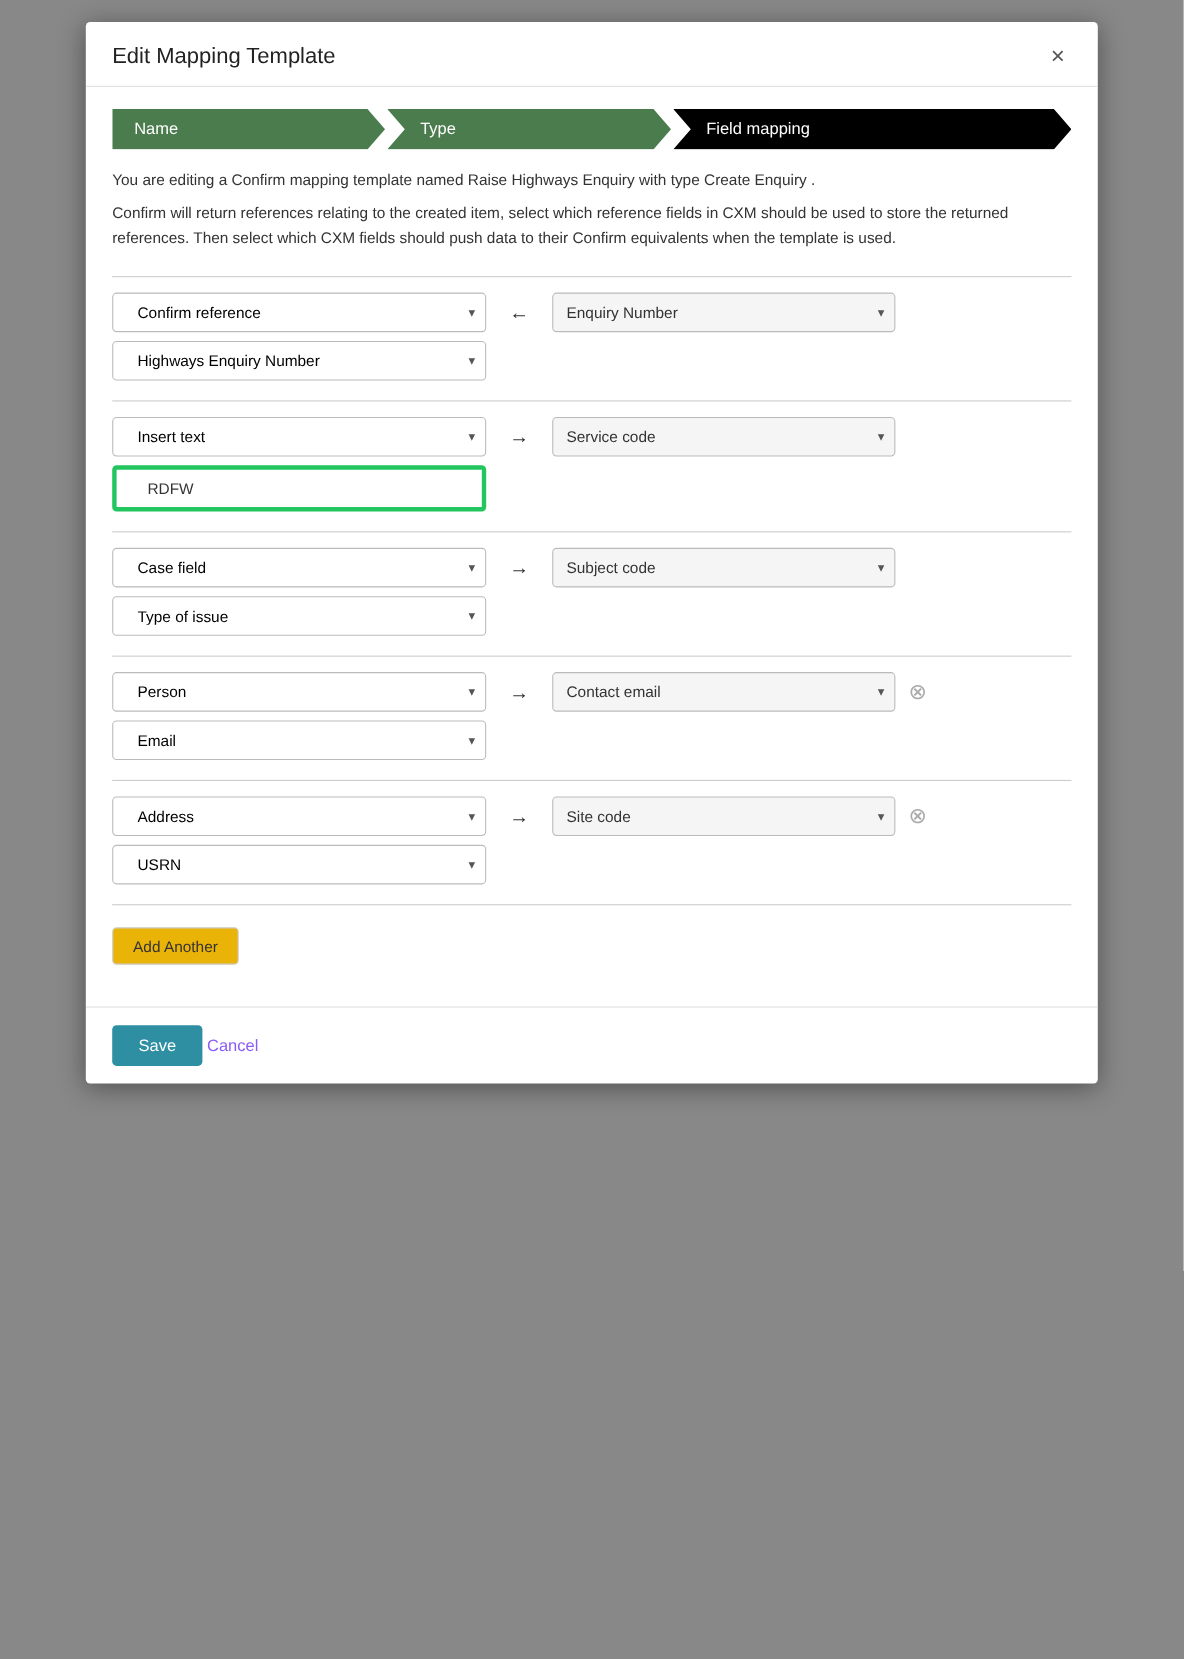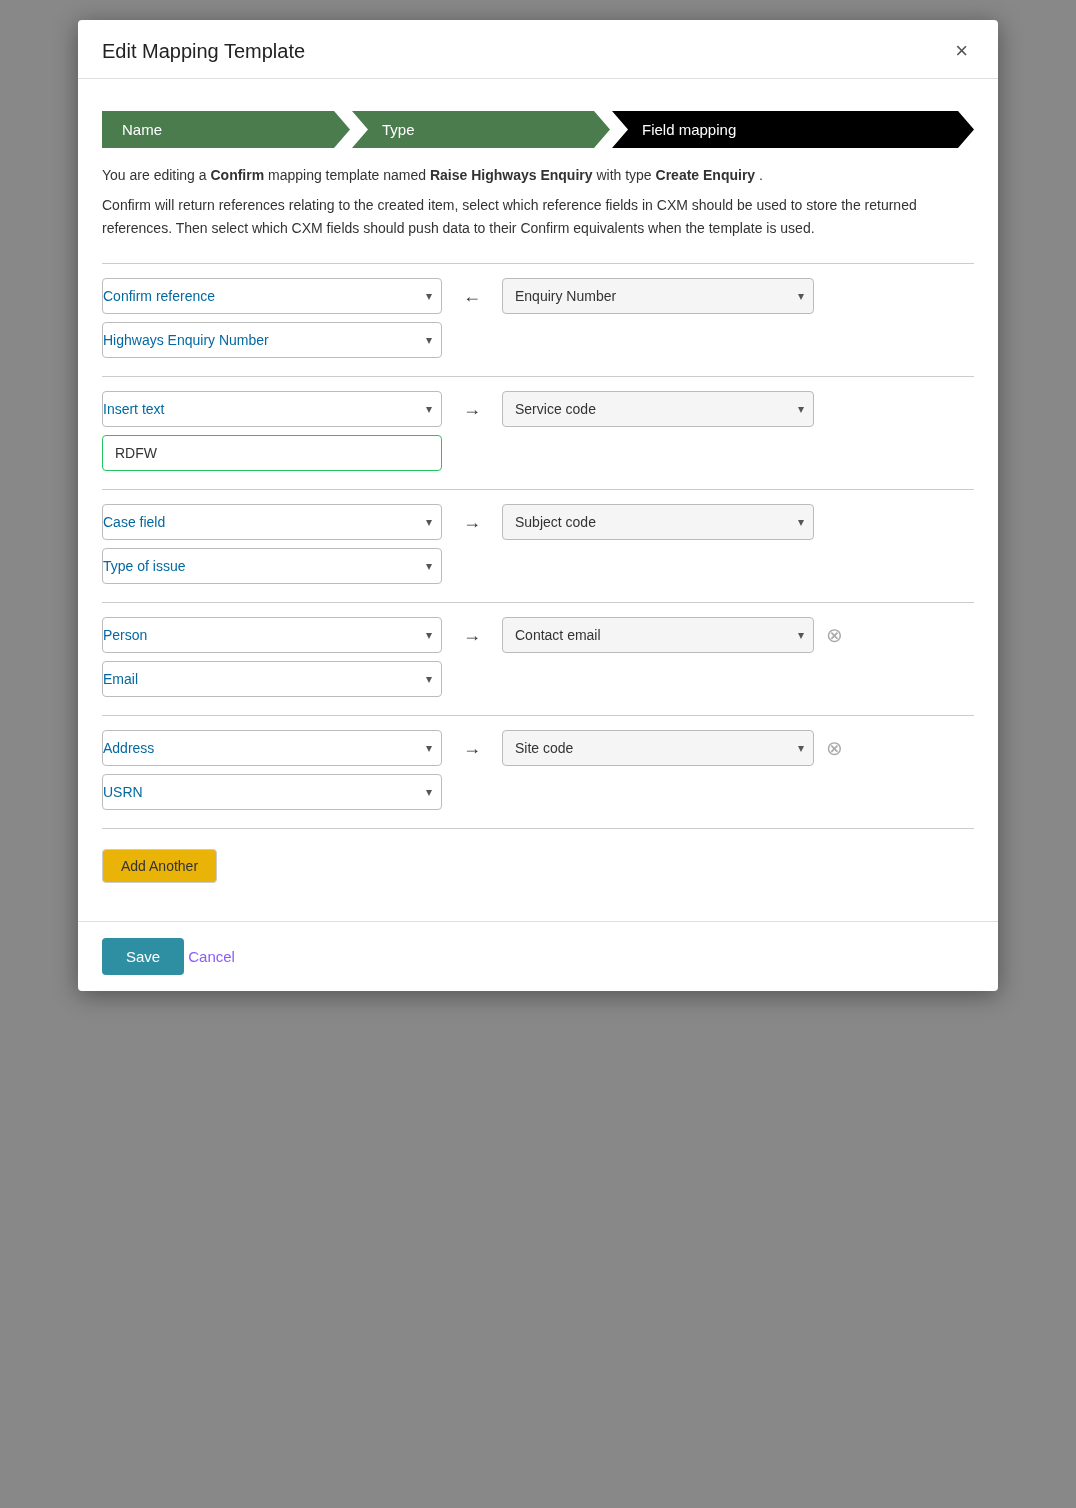--- a/index.html
+++ b/index.html
@@ -35,21 +35,21 @@
       background: none;
       border: none;
       font-size: 22px;
       cursor: pointer;
       color: #555;
       line-height: 1;
       padding: 2px 6px;
     }
     .stepper {
       display: flex;
-      margin: 32px 24px 16px 24px;
+      margin: 20px 24px 16px 24px;
     }
     .step {
       display: flex;
       align-items: center;
       padding: 10px 20px 10px 30px;
       font-size: 15px;
       font-weight: 500;
       color: #fff;
       position: relative;
       clip-path: polygon(0 0, calc(100% - 16px) 0, 100% 50%, calc(100% - 16px) 100%, 0 100%, 16px 50%);
@@ -61,21 +61,21 @@
     .step-name { background: #4a7c4e; flex: 1; }
     .step-type { background: #4a7c4e; flex: 1; margin-left: 2px; }
     .step-fieldmapping { background: #000000; flex: 1.5; margin-left: 2px; }
     .description {
       padding: 0 24px 16px 24px;
       font-size: 14px;
       color: #333;
       line-height: 1.6;
     }
     .description p { margin-bottom: 8px; }
-    .description strong { font-weight: 700; }
+    .description strong { font-weight: 400; }
     .modal-body {
       padding: 0 24px 24px 24px;
     }
     .columns-header {
       display: flex;
       font-size: 14px;
       color: #444;
       margin-bottom: 8px;
     }
     .col-left { width: 390px; }
@@ -88,25 +88,25 @@
       display: flex;
       align-items: center;
       margin-bottom: 8px;
     }
     .select-wrapper {
       position: relative;
       width: 340px;
     }
     .select-wrapper select {
       width: 100%;
-      padding: 9px 32px 9px 0;
+      padding: 9px 32px 9px 22px;
       border: 1px solid #bbb;
       border-radius: 4px;
       font-size: 14px;
-      color: #0369a1;
+      color: #000000;
       background: #fff;
       appearance: none;
       cursor: pointer;
     }
     .select-wrapper .chevron {
       position: absolute;
       right: 10px;
       top: 50%;
       transform: translateY(-50%);
       pointer-events: none;
@@ -151,22 +151,22 @@
       border: none;
       cursor: pointer;
       font-size: 20px;
       color: #aaa;
       margin-left: 8px;
       line-height: 1;
       padding: 0 4px;
     }
     .text-input {
       width: 340px;
-      padding: 9px 12px;
-      border: 1px solid #22c55e;
+      padding: 9px 28px;
+      border: 4px solid #22c55e;
       border-radius: 4px;
       font-size: 14px;
       color: #333;
     }
     .sub-row {
       display: flex;
       align-items: center;
       margin-bottom: 4px;
     }
     .add-another-btn {

